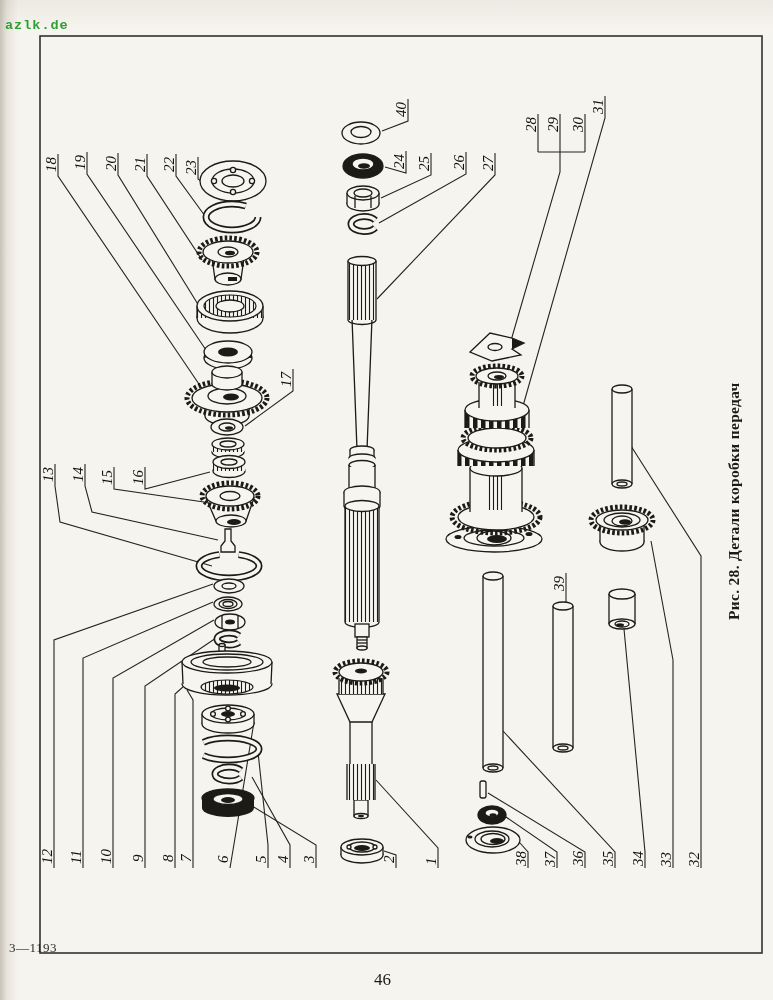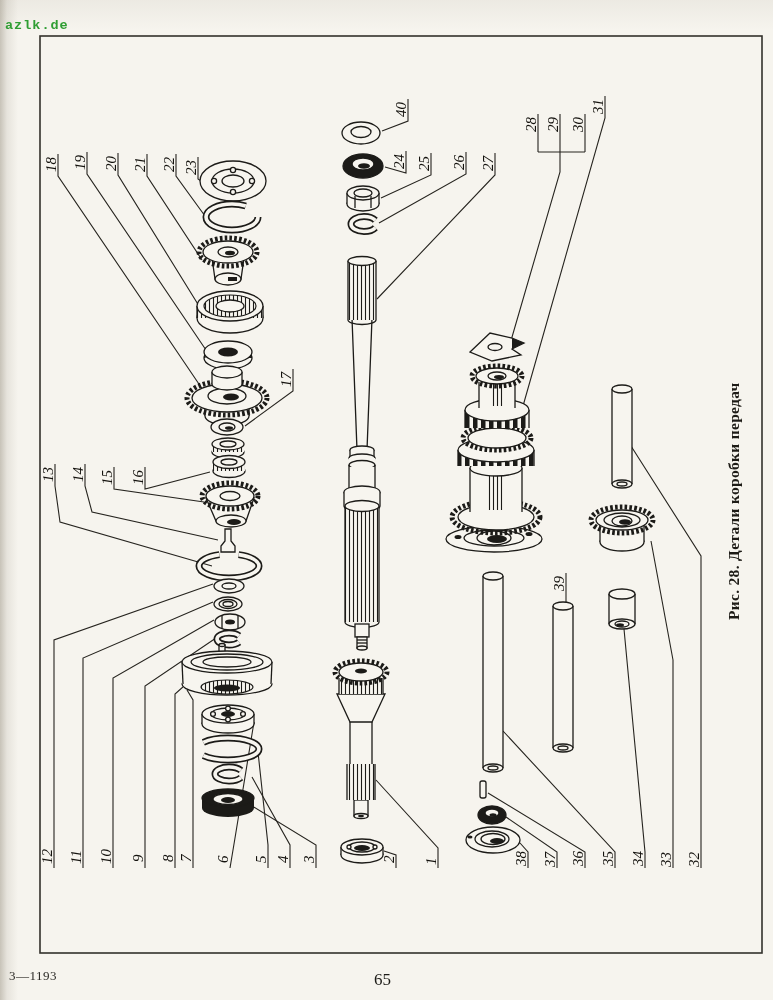--- a/index.html
+++ b/index.html
@@ -13,42 +13,42 @@
     background:
       linear-gradient(90deg, rgba(92,82,60,.30) 0px, rgba(92,82,60,.10) 7px, rgba(92,82,60,0) 18px),
       linear-gradient(180deg, rgba(120,110,90,.08) 0px, rgba(120,110,90,0) 30px);
   }
   #art{position:absolute;left:0;top:0;z-index:1;}
   .wm{
     position:absolute;left:5px;top:18px;z-index:6;
     font-family:"Liberation Mono","DejaVu Sans Mono",monospace;
     font-weight:bold;font-size:13.5px;letter-spacing:1px;color:#2f9e33;
   }
-  .printcode{position:absolute;left:9px;top:968px;z-index:6;font-size:13px;color:#2b2a26;letter-spacing:.5px;}
+  .printcode{position:absolute;left:9px;top:940px;z-index:6;font-size:13px;color:#2b2a26;letter-spacing:.5px;}
   .pageno{position:absolute;left:374px;top:970px;z-index:6;font-size:17px;color:#1d1c18;}
   
   .fp{fill:#f7f5ef;stroke:#1c1b18;stroke-width:1.3;}
   .ln{fill:none;stroke:#1c1b18;stroke-width:1.3;}
   .ld{fill:none;stroke:#26241f;stroke-width:1.1;}
   .teeth{fill:none;stroke:#1c1b18;stroke-width:5;stroke-dasharray:2.6 2.2;}
   .ink{fill:#1c1b18;}
   .body{fill:#f7f5ef;stroke:none;}
   .hp{fill:url(#hatch);stroke:none;}
   .hb{fill:url(#hatchB);stroke:none;}
   .c1{fill:none;stroke:#1c1b18;stroke-width:7;}
   .c2{fill:none;stroke:#f7f5ef;stroke-width:3.6;}
   .lbl{font-family:"Liberation Serif",serif;font-style:italic;font-size:15px;fill:#14120e;}
   .cap{font-family:"Liberation Serif",serif;font-weight:bold;font-size:15.5px;fill:#1d1b16;letter-spacing:.3px;}
 </style>
 </head>
 <body>
 
 <div class="wm">azlk.de</div>
 <div class="printcode">3—1193</div>
-<div class="pageno">65</div>
+<div class="pageno">46</div>
 
 <svg id="art" width="773" height="1000" viewBox="0 0 773 1000">
   <defs>
     <pattern id="hatch" width="4" height="6" patternUnits="userSpaceOnUse">
       <rect width="4" height="6" fill="#f7f5ef"></rect>
         <line x1="1.5" y1="0" x2="1.5" y2="6" stroke="#1c1b18" stroke-width="1.1"></line>
     </pattern>
     <pattern id="hatchB" width="8" height="10" patternUnits="userSpaceOnUse">
       <rect width="8" height="10" fill="#f7f5ef"></rect>
         <rect x="1" width="4.5" height="10" fill="#1c1b18"></rect>

